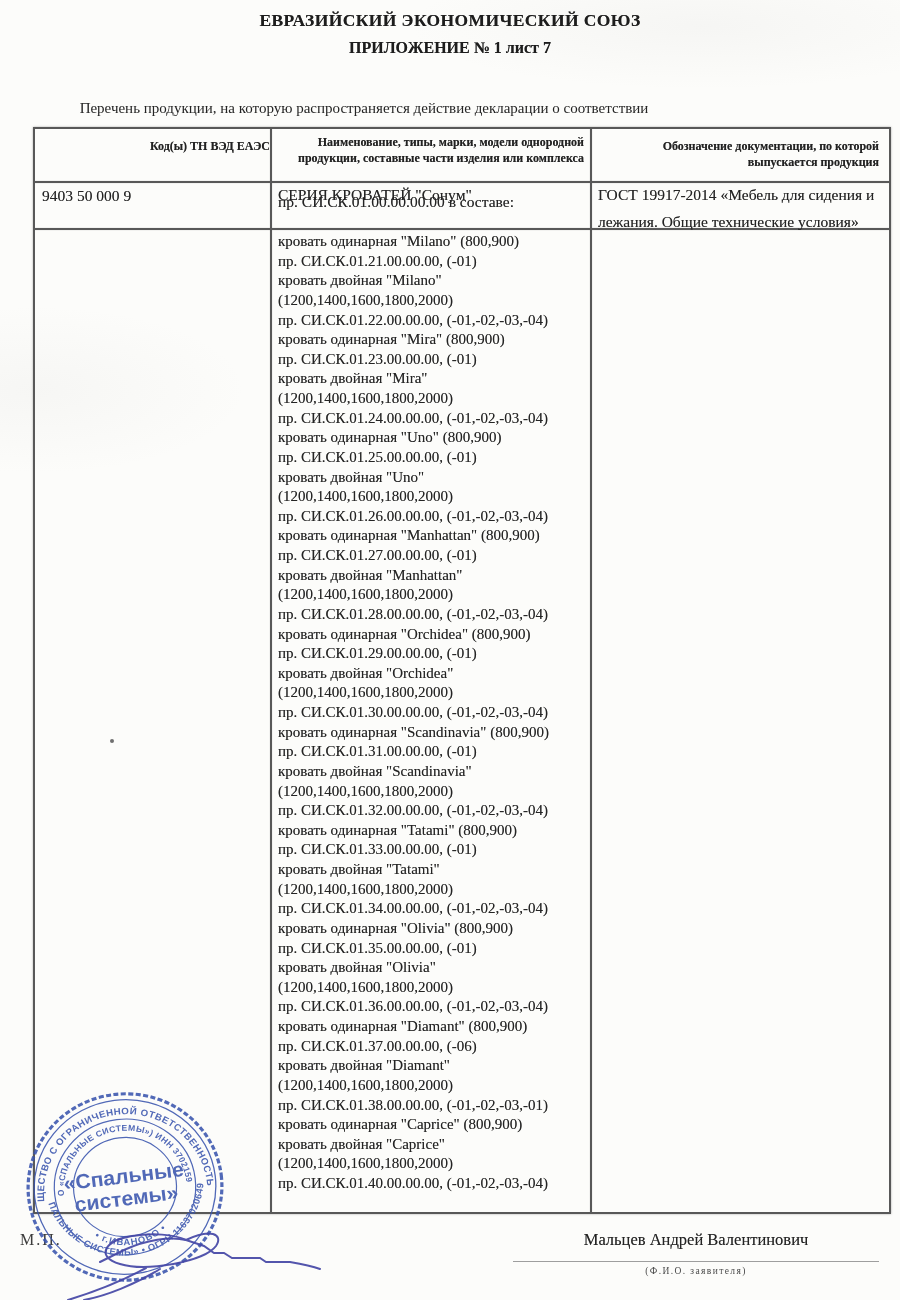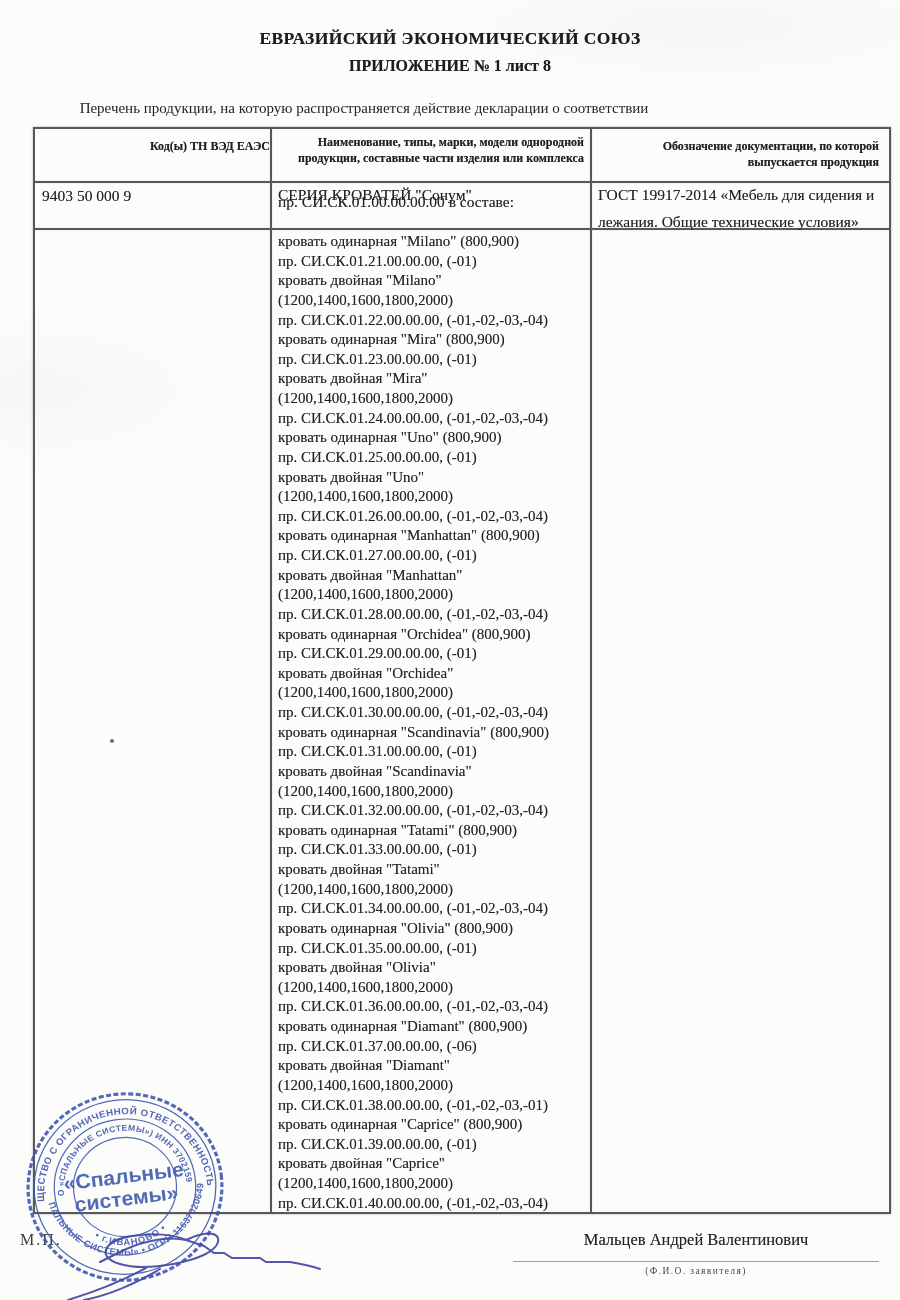--- a/index.html
+++ b/index.html
@@ -7,21 +7,21 @@
     position:relative; width:900px; height:1300px; overflow:hidden;
     background:
       radial-gradient(ellipse 420px 90px at 78% 2%, rgba(190,190,188,.10), transparent 70%),
       radial-gradient(ellipse 300px 120px at 4% 30%, rgba(180,180,178,.08), transparent 70%),
       #fcfcfa;
     font-family:"Liberation Serif", serif;
     color:#242424;
   }
   .abs{position:absolute;}
   .title{left:0; width:900px; text-align:center; font-weight:700; color:#1d1d1d;
-         text-shadow:0 0 .5px rgba(20,20,20,.55);margin-top:18px;}
+         text-shadow:0 0 .5px rgba(20,20,20,.55);}
   .t1{top:10px; font-size:17.5px; letter-spacing:.4px;}
   .t2{top:39px; font-size:16px;}
   .t3{top:63px; font-size:18px;}
   .intro{top:100px; left:0; width:728px; text-align:center; font-size:15px;}
   
   .tbl{left:33px; top:127px; width:858px; height:1087px; border:2px solid #585858;
        box-shadow:0 0 2px rgba(90,90,90,.5); box-sizing:border-box;}
   .vline{top:0; width:2px; height:100%; background:#585858; box-shadow:0 0 1px rgba(90,90,90,.6);}
   .v1{left:235px;} .v2{left:555px;}
   .hline{left:0; width:100%; height:2px; background:#585858; box-shadow:0 0 1px rgba(90,90,90,.6);}
@@ -52,21 +52,21 @@
               letter-spacing:1.4px; color:#4a4a4a;}
   .speck{left:110px; top:739px; width:4px; height:4px; border-radius:50%; background:#565656; opacity:.85;}
   svg text{font-family:"Liberation Sans", sans-serif;}
 </style>
 </head>
 <body>
 
 <div class="page">
 
   <div class="abs title t1">ЕВРАЗИЙСКИЙ ЭКОНОМИЧЕСКИЙ СОЮЗ</div>
-  <div class="abs title t2">ПРИЛОЖЕНИЕ № 1 лист 8</div>
+  <div class="abs title t2">ПРИЛОЖЕНИЕ № 1 лист 7</div>
   <div class="abs intro">Перечень продукции, на которую распространяется действие декларации о соответствии</div>
 
   <div class="abs tbl">
     <div class="abs vline v1"></div>
     <div class="abs vline v2"></div>
     <div class="abs hline h1"></div>
     <div class="abs hline h2"></div>
 
     <div class="abs th c1h">Код(ы) ТН ВЭД ЕАЭС</div>
     <div class="abs th c2h">Наименование, типы, марки, модели однородной продукции, составные части изделия или комплекса</div>
@@ -118,21 +118,20 @@
         <div>пр. СИ.СК.01.35.00.00.00, (-01)</div>
         <div>кровать двойная "Olivia"</div>
         <div>(1200,1400,1600,1800,2000)</div>
         <div>пр. СИ.СК.01.36.00.00.00, (-01,-02,-03,-04)</div>
         <div>кровать одинарная "Diamant" (800,900)</div>
         <div>пр. СИ.СК.01.37.00.00.00, (-06)</div>
         <div>кровать двойная "Diamant"</div>
         <div>(1200,1400,1600,1800,2000)</div>
         <div>пр. СИ.СК.01.38.00.00.00, (-01,-02,-03,-01)</div>
         <div>кровать одинарная "Caprice" (800,900)</div>
-        <div>пр. СИ.СК.01.39.00.00.00, (-01)</div>
         <div>кровать двойная "Caprice"</div>
         <div>(1200,1400,1600,1800,2000)</div>
         <div>пр. СИ.СК.01.40.00.00.00, (-01,-02,-03,-04)</div>
       </div>
   </div>
 
   <div class="abs speck"></div>
 
   <div class="abs mp">М.П.</div>
 

